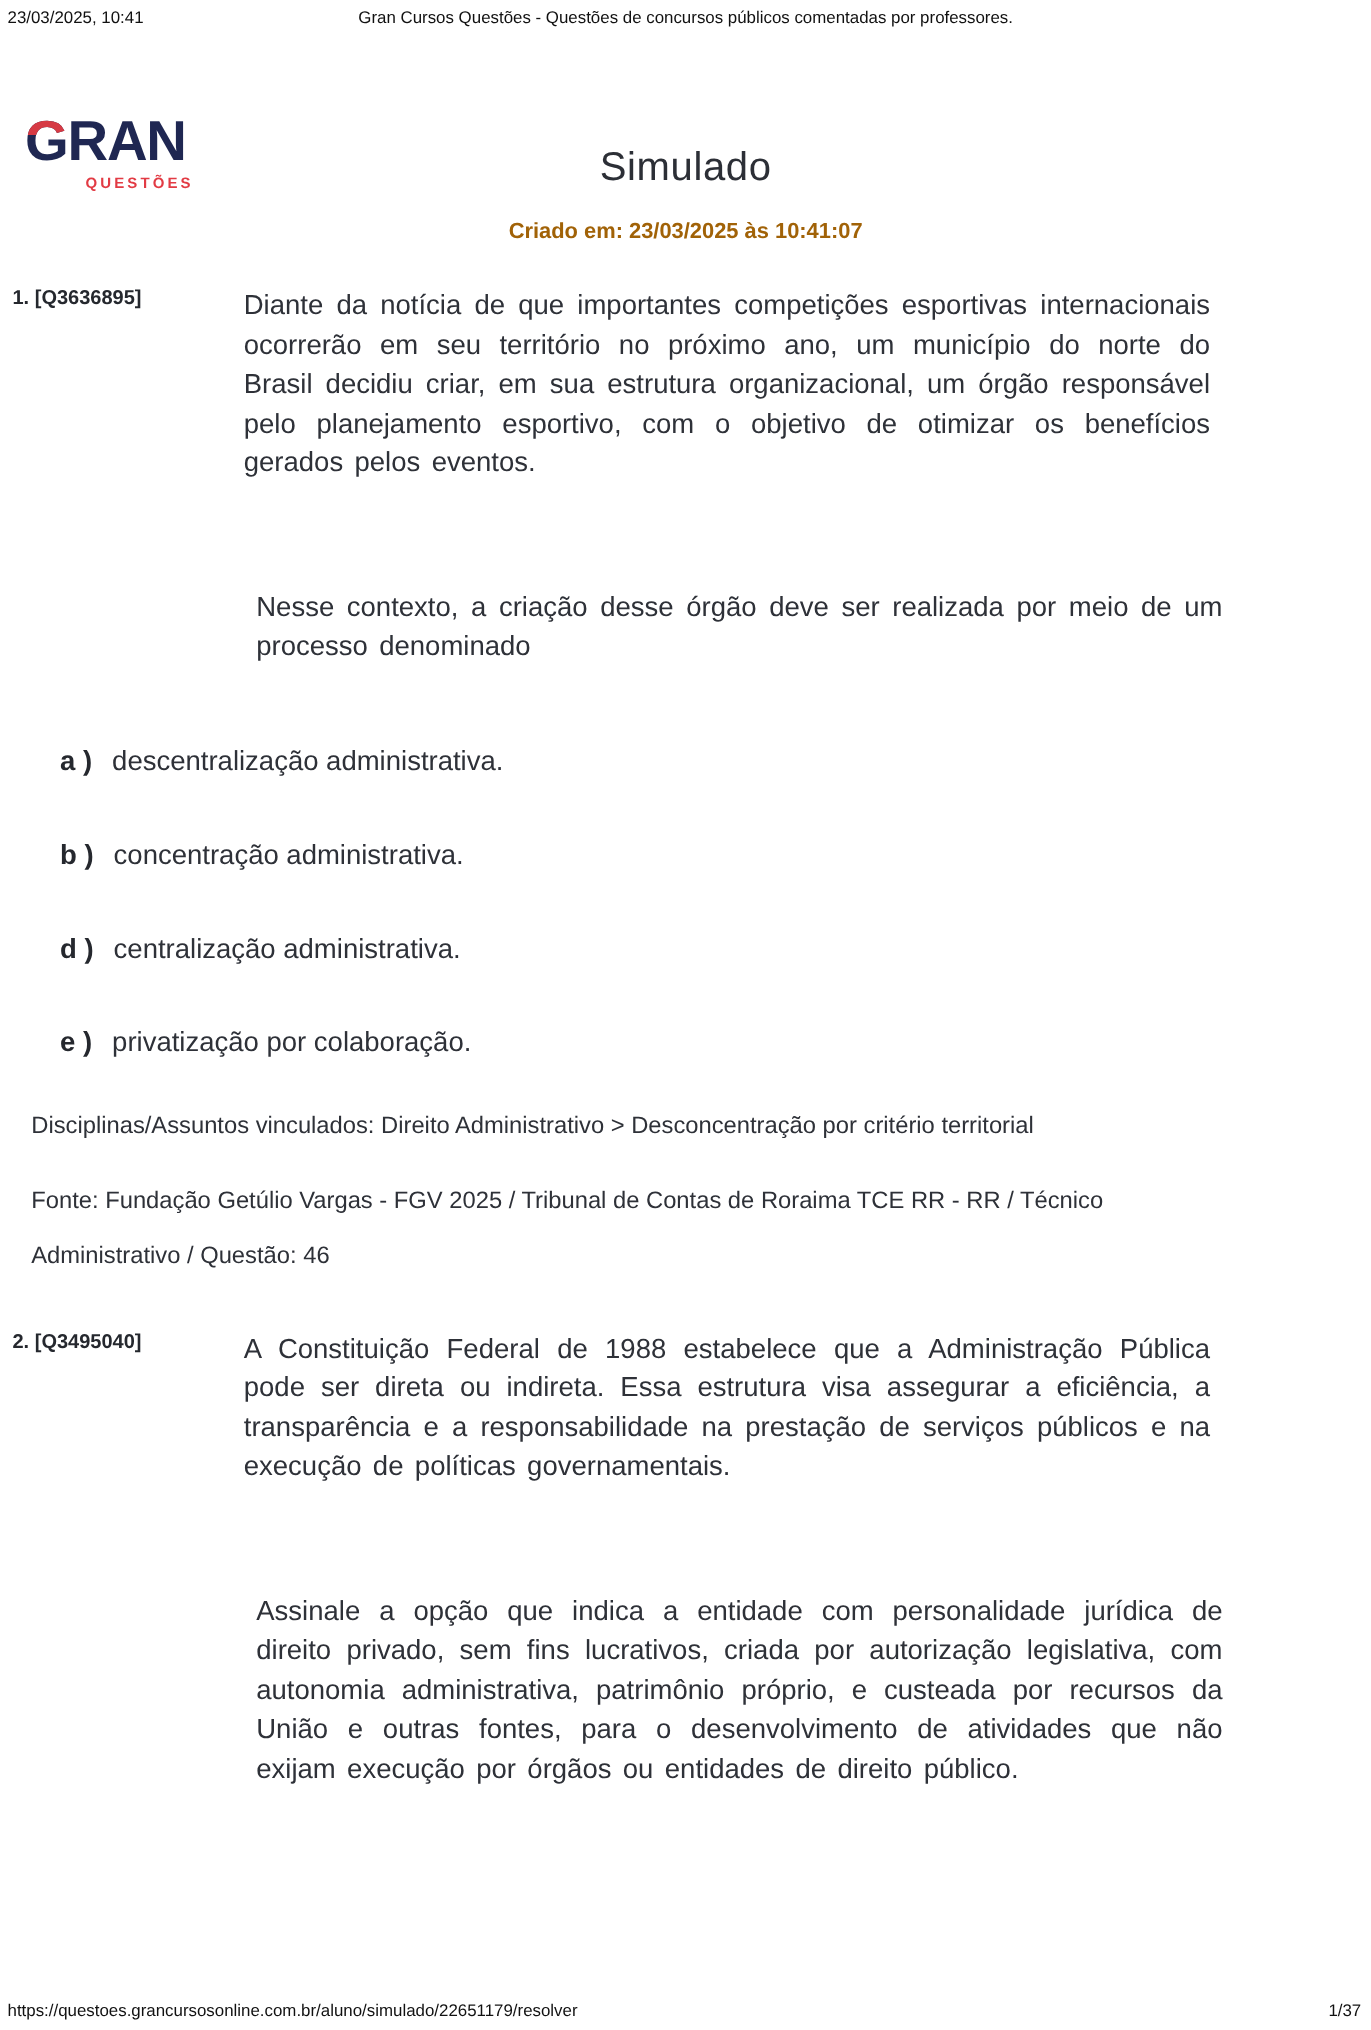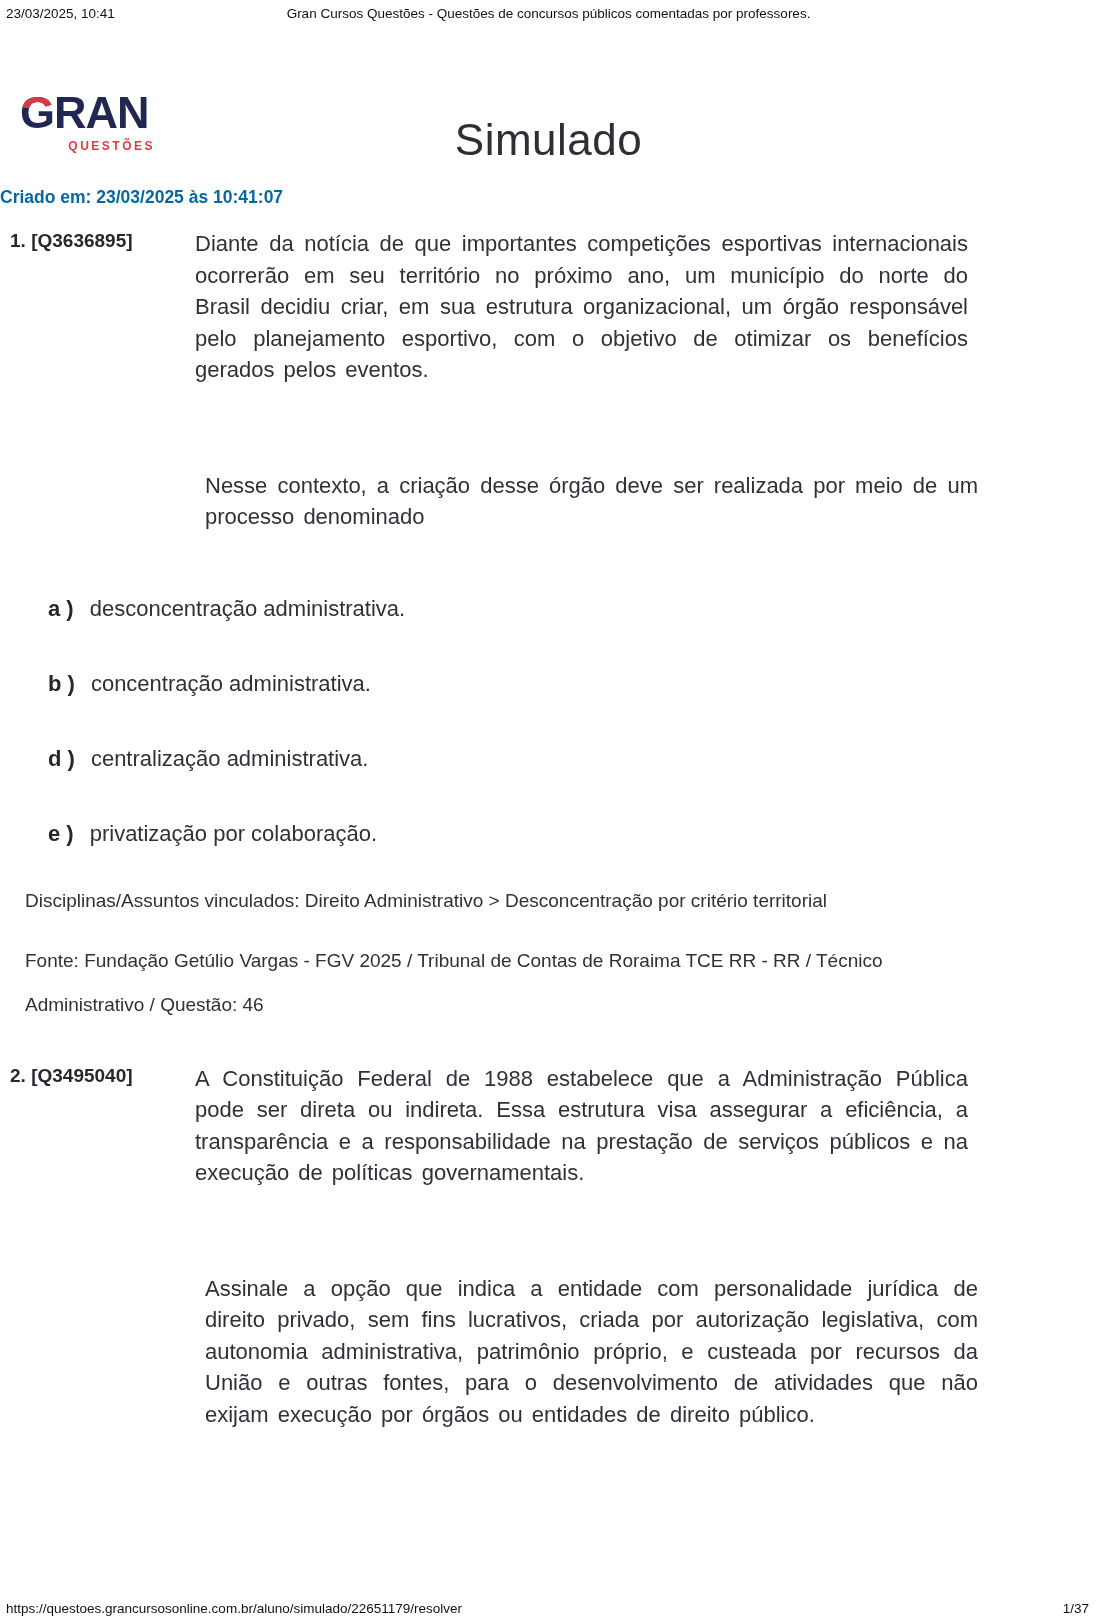--- a/index.html
+++ b/index.html
@@ -68,40 +68,41 @@
     margin-top: 4px;
     text-align: right;
     padding-right: 1px;
     font-size: 12px;
     font-weight: bold;
     letter-spacing: 2.5px;
     color: #e23b44;
   }
   .page-title {
     text-align: center;
-    font-size: 44px;
+    font-size: 32px;
     font-weight: 400;
     color: #2c2f36;
     letter-spacing: 0.5px;
   }
   .created-at {
+    text-align: center;
     margin-top: 22px;
     font-size: 17.5px;
     font-weight: bold;
-    color: #0369a1;
+    color: #a16207;
   }
 
   
   .q-row { display: flex; align-items: flex-start; }
   .q1 { margin-top: 50px; }
   .q2 { margin-top: 36px; }
   .q-num {
     flex: 0 0 195px;
     padding-left: 10px;
-    font-size: 19px;
+    font-size: 16px;
     font-weight: bold;
     color: #25282e;
     white-space: nowrap;
     padding-top: 2px;
   }
   .q-body {
     width: 773px;
     font-size: 22px;
     line-height: 31.5px;
     text-align: justify;
@@ -159,21 +160,21 @@
       <span>1.</span>
       <span>[Q3636895]</span>
     </div>
     <div class="q-body">Diante da notícia de que importantes competições esportivas internacionais ocorrerão em seu território no próximo ano, um município do norte do Brasil decidiu criar, em sua estrutura organizacional, um órgão responsável pelo planejamento esportivo, com o objetivo de otimizar os benefícios gerados pelos eventos.</div>
   </div>
 
   <div class="q-prompt q1-prompt">Nesse contexto, a criação desse órgão deve ser realizada por meio de um processo denominado</div>
 
   <div class="options">
     <div class="option">
-      <span class="option-letter">a )</span><span>desconcentração administrativa.</span>
+      <span class="option-letter">a )</span><span>descentralização administrativa.</span>
     </div>
     <div class="option">
       <span class="option-letter">b )</span><span>concentração administrativa.</span>
     </div>
     <div class="option">
       <span class="option-letter">d )</span><span>centralização administrativa.</span>
     </div>
     <div class="option">
       <span class="option-letter">e )</span><span>privatização por colaboração.</span>
     </div>

